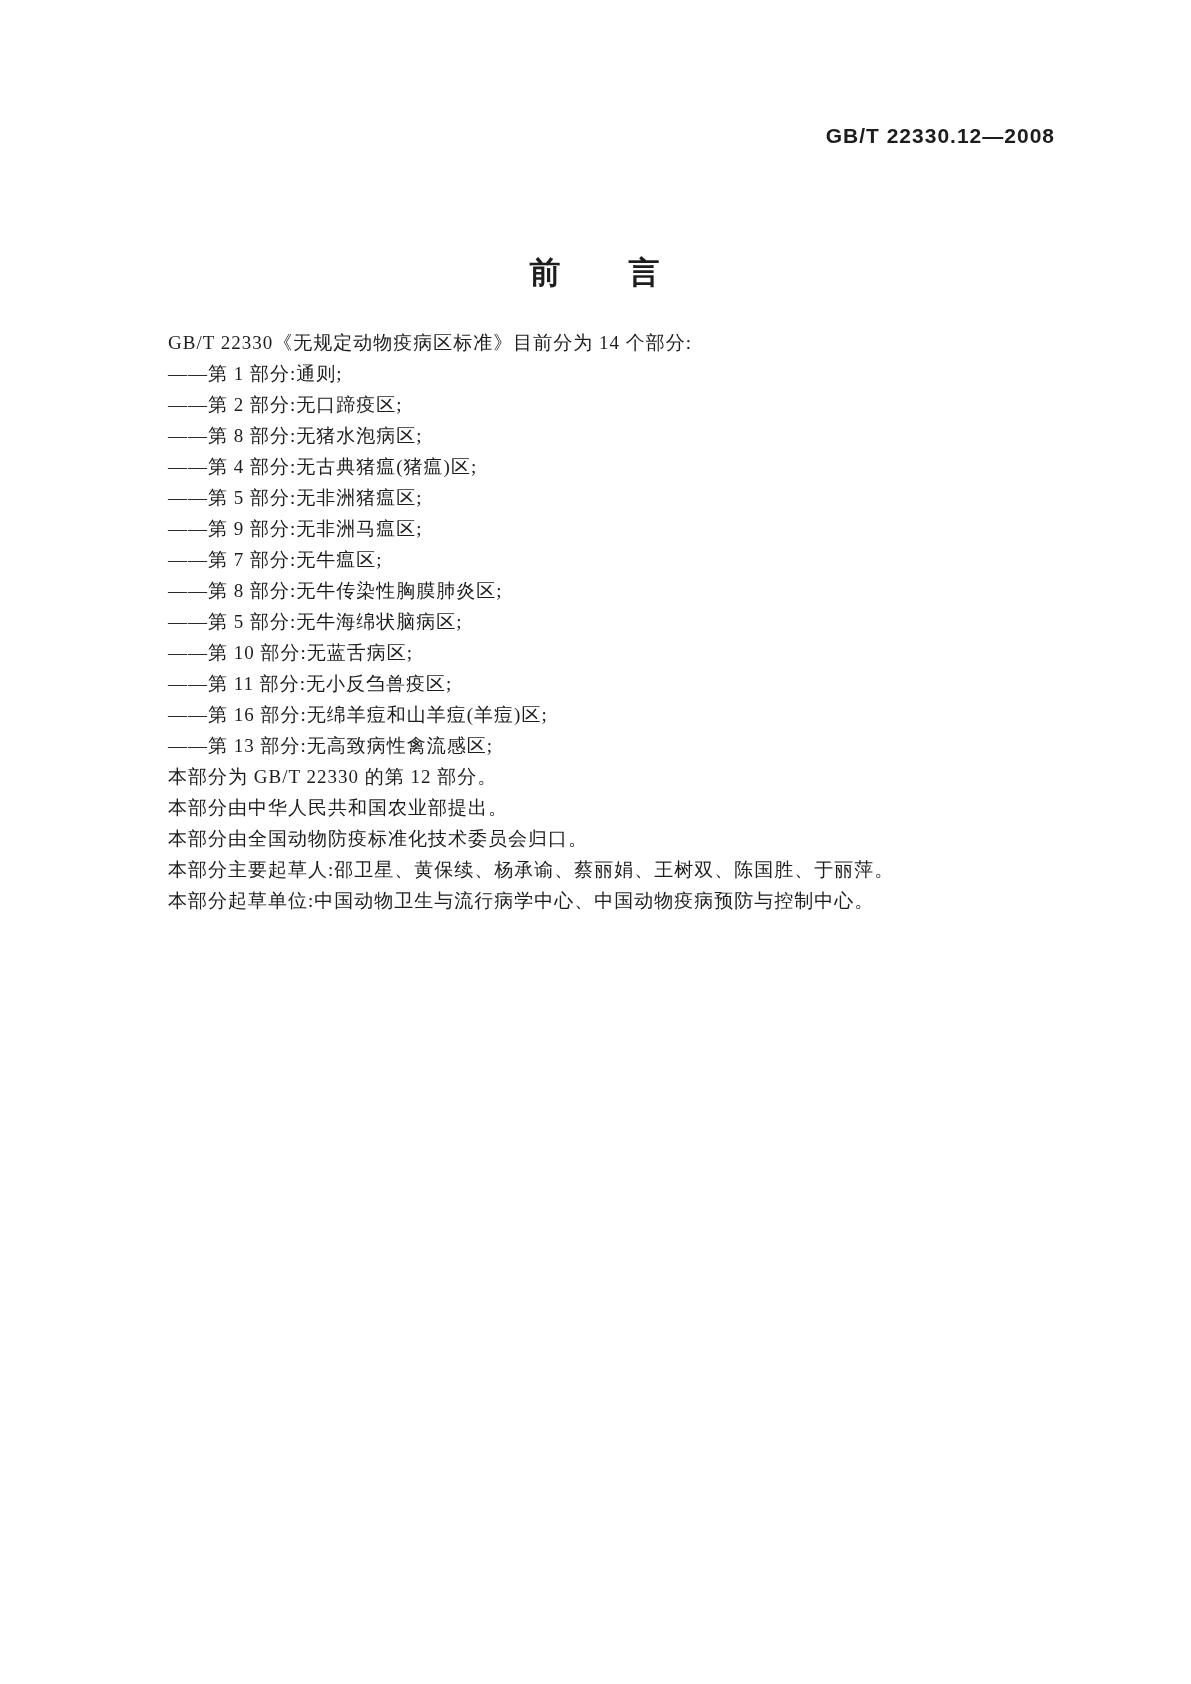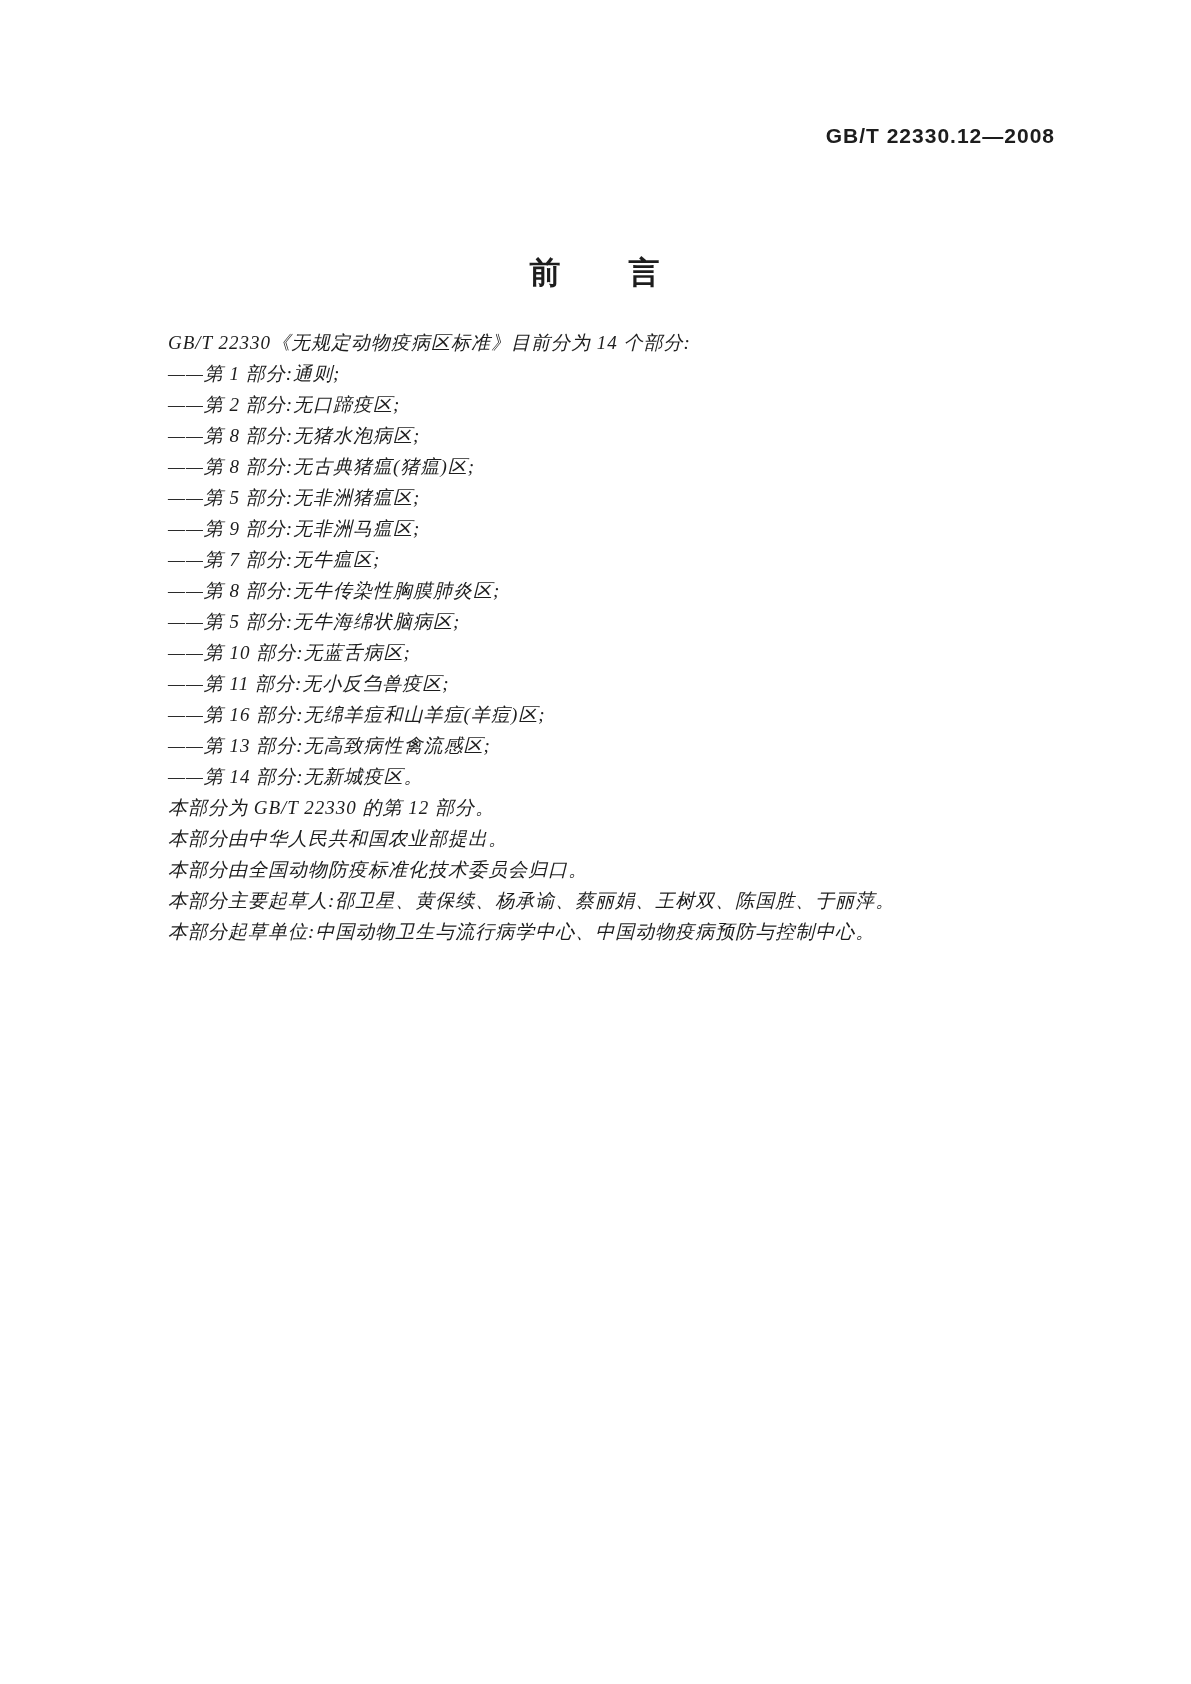--- a/index.html
+++ b/index.html
@@ -44,21 +44,20 @@
     right: 136px;
   }
   .foreword p {
     margin: 0;
     padding: 0;
     font-size: 19px;
     line-height: 31px;
     letter-spacing: 1px;
     text-indent: 2em;
     white-space: pre-wrap;
-    font-style: italic;
   }
   .page-number {
     position: absolute;
     top: 1526px;
     left: 1028px;
     font-size: 21px;
     font-family: "Liberation Serif", "DejaVu Serif", serif;
   }
 </style>
 </head>
@@ -68,31 +67,30 @@
 
   <div class="std-number">GB/T 22330.12—2008</div>
 
   <div class="doc-title">前　　言</div>
 
   <div class="foreword">
     <p>GB/T 22330《无规定动物疫病区标准》目前分为 14 个部分:</p>
     <p>——第 1 部分:通则;</p>
     <p>——第 2 部分:无口蹄疫区;</p>
     <p>——第 8 部分:无猪水泡病区;</p>
-    <p>——第 8 部分:无古典猪瘟(猪瘟)区;</p>
+    <p>——第 4 部分:无古典猪瘟(猪瘟)区;</p>
     <p>——第 5 部分:无非洲猪瘟区;</p>
     <p>——第 9 部分:无非洲马瘟区;</p>
     <p>——第 7 部分:无牛瘟区;</p>
     <p>——第 8 部分:无牛传染性胸膜肺炎区;</p>
     <p>——第 5 部分:无牛海绵状脑病区;</p>
     <p>——第 10 部分:无蓝舌病区;</p>
     <p>——第 11 部分:无小反刍兽疫区;</p>
     <p>——第 16 部分:无绵羊痘和山羊痘(羊痘)区;</p>
     <p>——第 13 部分:无高致病性禽流感区;</p>
-    <p>——第 14 部分:无新城疫区。</p>
     <p>本部分为 GB/T 22330 的第 12 部分。</p>
     <p>本部分由中华人民共和国农业部提出。</p>
     <p>本部分由全国动物防疫标准化技术委员会归口。</p>
     <p>本部分主要起草人:邵卫星、黄保续、杨承谕、蔡丽娟、王树双、陈国胜、于丽萍。</p>
     <p>本部分起草单位:中国动物卫生与流行病学中心、中国动物疫病预防与控制中心。</p>
   </div>
 
   <div class="page-number">I</div>
 
 </div>

